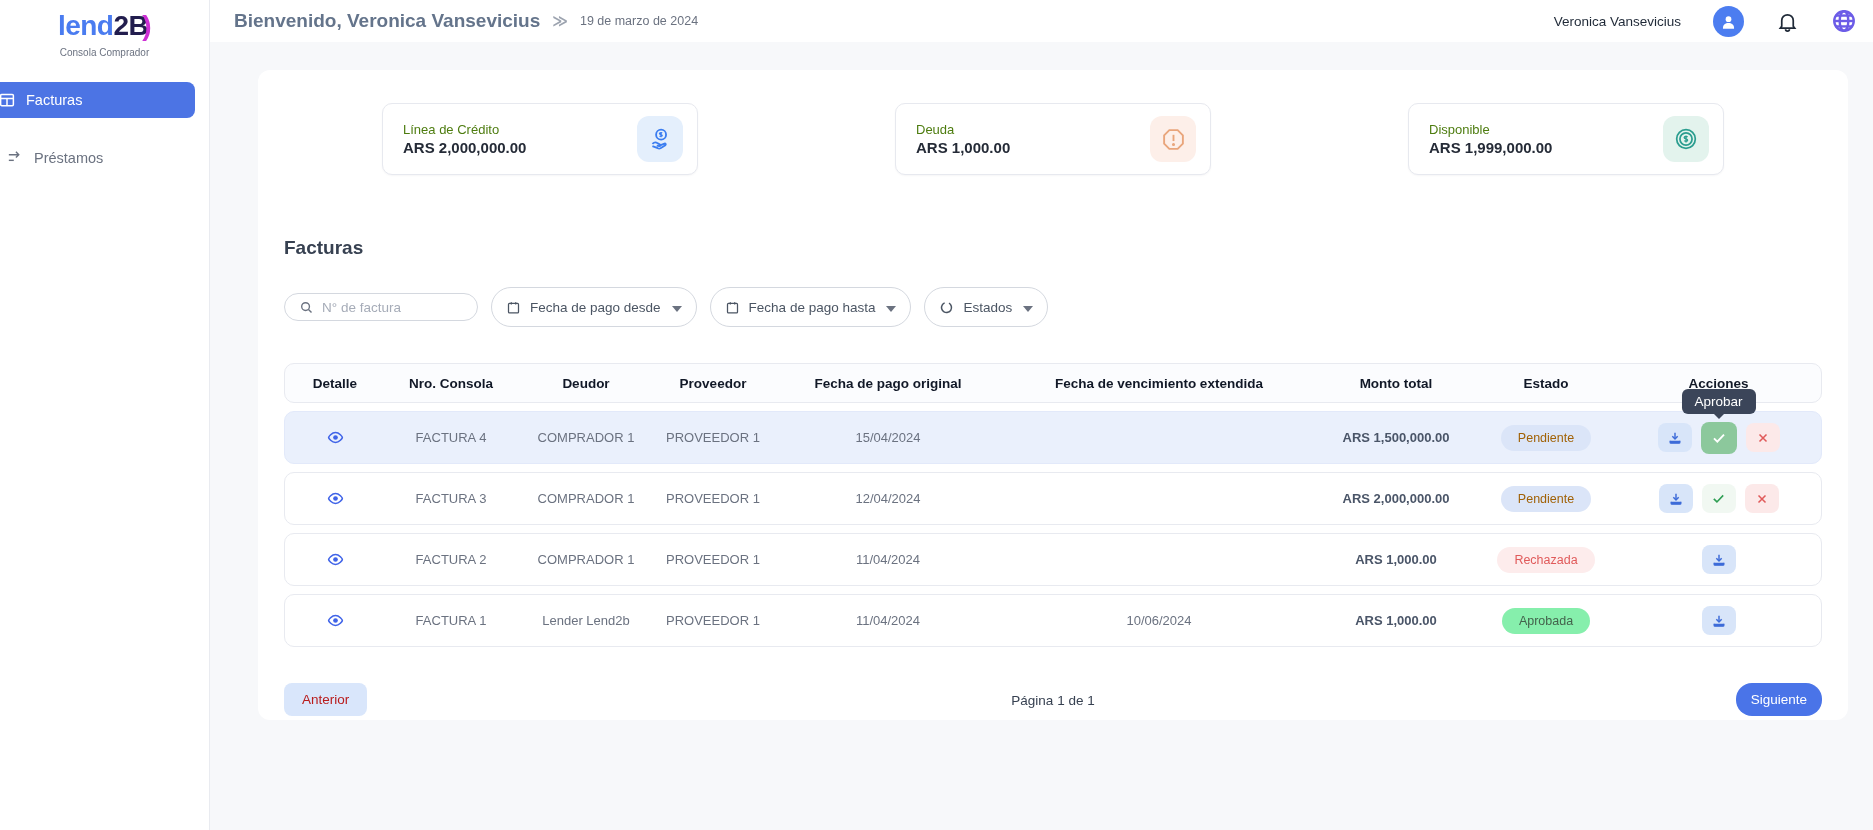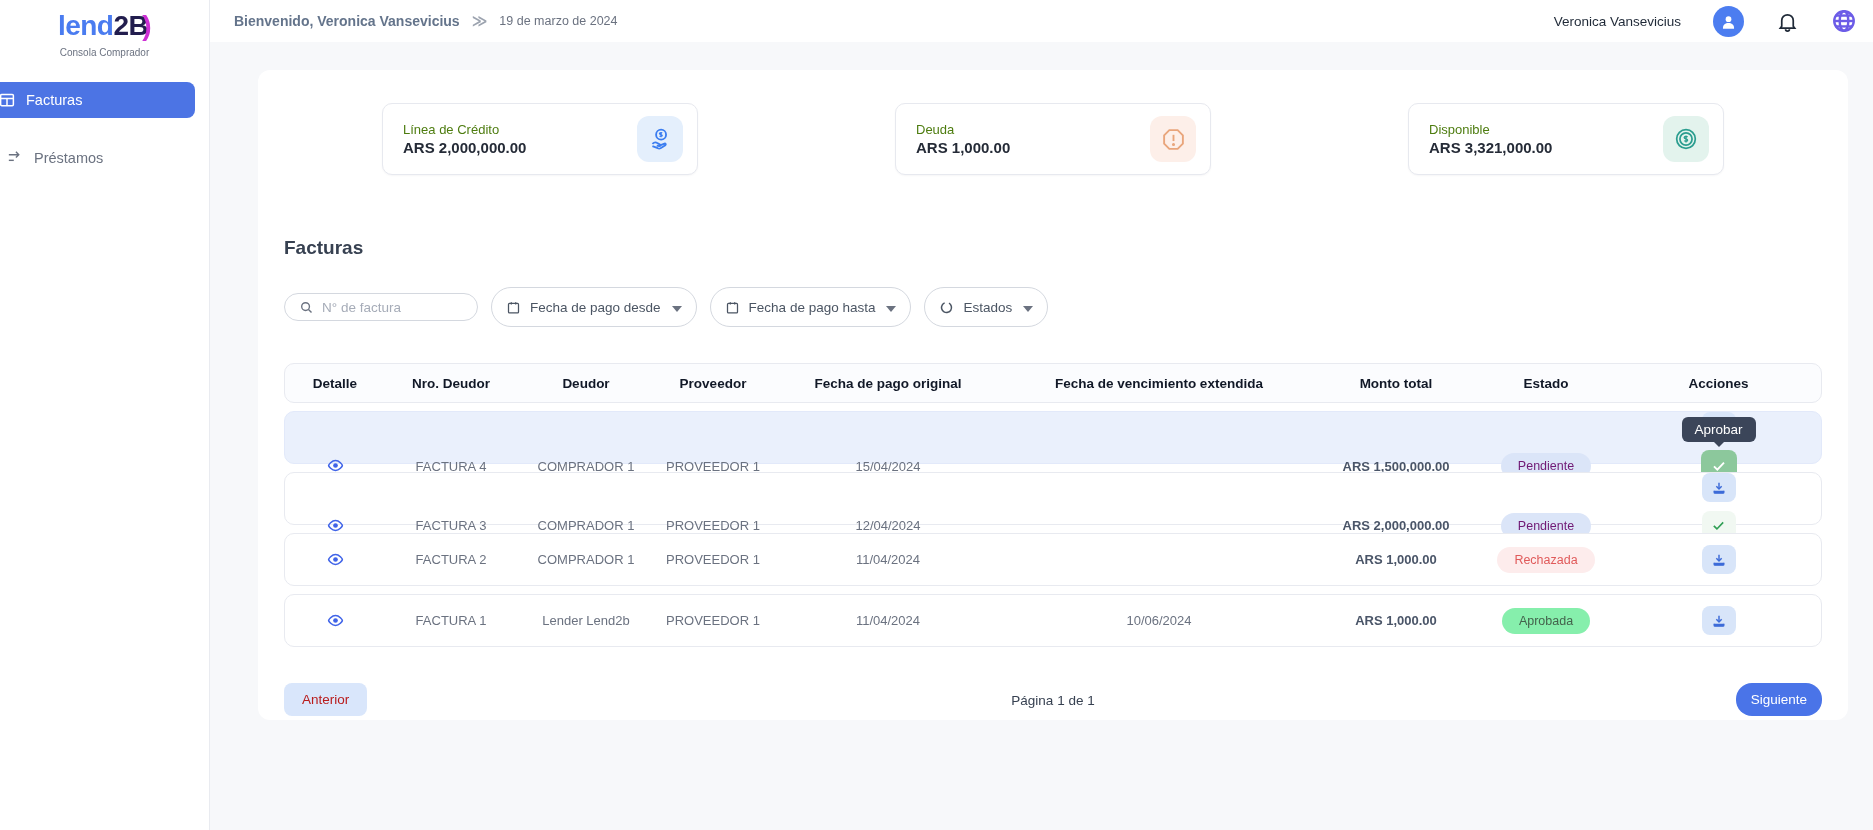--- a/index.html
+++ b/index.html
@@ -19,21 +19,21 @@
   .nav-item { height:36px; display:flex; align-items:center; gap:10px;
     font-size:14.5px; color:#6b7280; cursor:pointer; padding-left:3px; }
   .nav-item .nav-icon { width:18px; height:18px; flex:0 0 18px; margin-left:-5px; }
   .nav-item.active { background:#4c74e4; color:#ffffff; border-radius:0 8px 8px 0;
     margin-right:14px; font-weight:400; }
   .nav-item + .nav-item { margin-top:22px; }
 
   
   .topbar { position:absolute; left:210px; top:0; right:0; height:42px;
     background:#ffffff; display:flex; align-items:center; padding:0 16px 0 24px; }
-  .welcome { font-size:14px; font-weight:700; color:#64748b; }
+  .welcome { font-size:19px; font-weight:700; color:#64748b; }
   .crumb-sep { font-size:15px; color:#9ca3af; margin:0 12px; font-weight:700; }
   .topbar-date { font-size:12.5px; color:#6b7280; }
   .topbar-right { margin-left:auto; display:flex; align-items:center; gap:32px; }
   .topbar-user { font-size:13.5px; color:#1f2937; }
   .avatar { width:31px; height:31px; border-radius:50%; background:#4c7df0;
     display:flex; align-items:center; justify-content:center; cursor:pointer; }
 
   
   .content { position:absolute; left:210px; top:42px; right:0; bottom:0; background:#f7f8fa; }
   .panel { margin:28px 25px 0 48px; height:650px; background:#ffffff; border-radius:12px; }
@@ -71,24 +71,24 @@
   .thead { height:40px; background:#fbfcfe; border:1px solid #e8eaf0; border-radius:10px; }
   .th { text-align:center; font-size:13.5px; font-weight:700; color:#111827; }
   .trow { height:53px; background:#ffffff; border:1px solid #e8eaf0; border-radius:10px;
     margin-top:8px; position:relative; }
   .trow.highlighted { background:#eaf0fc; border-color:#e2e9fa; }
   .td { text-align:center; font-size:13px; color:#6b7280; }
   .td.monto { font-weight:700; color:#4a5568; }
   .eye-btn { background:none; border:none; cursor:pointer; display:inline-flex;
     align-items:center; justify-content:center; padding:2px; }
   .badge { display:inline-block; padding:6px 17px; border-radius:999px; font-size:12.5px; }
-  .badge-pendiente { background:#dbe5f8; color:#701a75; }
+  .badge-pendiente { background:#dbe5f8; color:#a16207; }
   .badge-rechazada { background:#fdecec; color:#e05a5a; }
   .badge-aprobada  { background:#86efac; color:#44624c; }
-  .actions-cell { display:flex; align-items:center; justify-content:center; gap:9px;flex-direction:column; }
+  .actions-cell { display:flex; align-items:center; justify-content:center; gap:9px; }
   .action-btn { width:34px; height:29px; border:none; border-radius:8px; cursor:pointer;
     display:inline-flex; align-items:center; justify-content:center; padding:0; }
   .btn-download { background:#d8e5f9; }
   .btn-approve { background:#f1f8f2; }
   .btn-approve.solid { background:#8cc89c; width:36px; height:32px; }
   .btn-reject { background:#fce9e9; }
   .action-wrap { position:relative; display:inline-flex; }
   .tooltip { position:absolute; bottom:calc(100% + 8px); left:50%; transform:translateX(-50%);
     background:#3b4559; color:#ffffff; font-size:13.5px; padding:5px 13px; border-radius:6px;
     white-space:nowrap; z-index:6; }
@@ -191,21 +191,21 @@
           <svg viewBox="0 0 24 24" width="25" height="25" fill="none" stroke="#e9a57b" stroke-width="1.8">
             <polygon points="8,3 16,3 21,8 21,16 16,21 8,21 3,16 3,8"></polygon>
             <line x1="12" y1="7.5" x2="12" y2="13.5"></line>
             <circle cx="12" cy="16.8" r="0.6" fill="#e9a57b"></circle>
           </svg>
         </div>
       </div>
       <div class="card">
         <div class="card-texts">
           <div class="card-title">Disponible</div>
-          <div class="card-value">ARS 3,321,000.00</div>
+          <div class="card-value">ARS 1,999,000.00</div>
         </div>
         <div class="card-iconbox iconbox-mint">
           <svg viewBox="0 0 24 24" width="26" height="26" fill="none" stroke="#2a9d8f" stroke-width="1.6">
             <circle cx="12" cy="12" r="8.6"></circle>
             <circle cx="12" cy="12" r="5.6"></circle>
             <path d="M12 8.8v6.4M10.4 13.6c.5.7 3 .8 3.1-.6.1-1.3-3.3-.9-3.2-2.3.1-1.3 2.6-1.2 3.1-.5" stroke-width="1.2"></path>
           </svg>
         </div>
       </div>
     </div>
@@ -263,21 +263,21 @@
           <svg viewBox="0 0 10 6" width="10" height="6">
               <path d="M0 0l5 6 5-6z" fill="#6b7280"></path>
             </svg>
         </span>
       </button>
     </div>
 
     <div class="table-wrap">
       <div class="thead tgrid">
           <div class="th">Detalle</div>
-          <div class="th">Nro. Deudor</div>
+          <div class="th">Nro. Consola</div>
           <div class="th">Deudor</div>
           <div class="th">Proveedor</div>
           <div class="th">Fecha de pago original</div>
           <div class="th">Fecha de vencimiento extendida</div>
           <div class="th">Monto total</div>
           <div class="th">Estado</div>
           <div class="th">Acciones</div>
         </div>
       <div id="table-body">
           <div class="trow tgrid highlighted">

